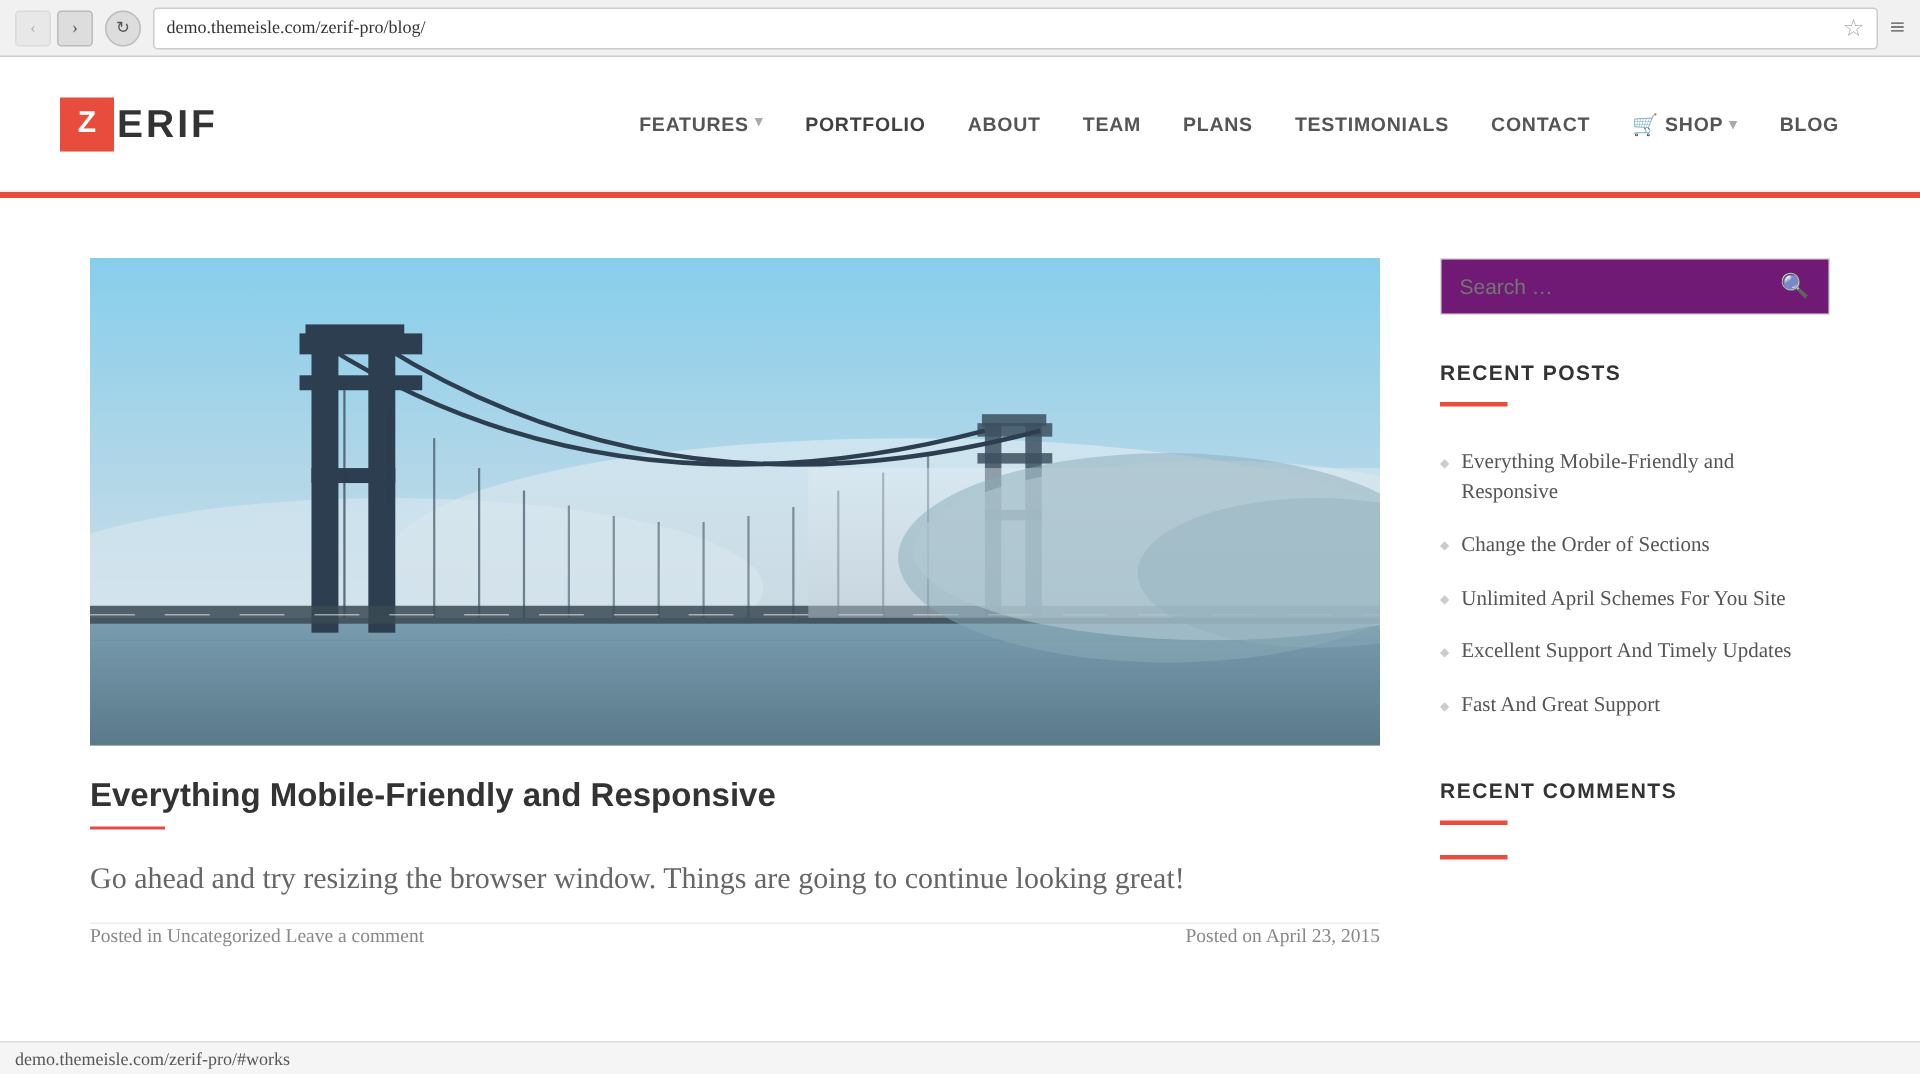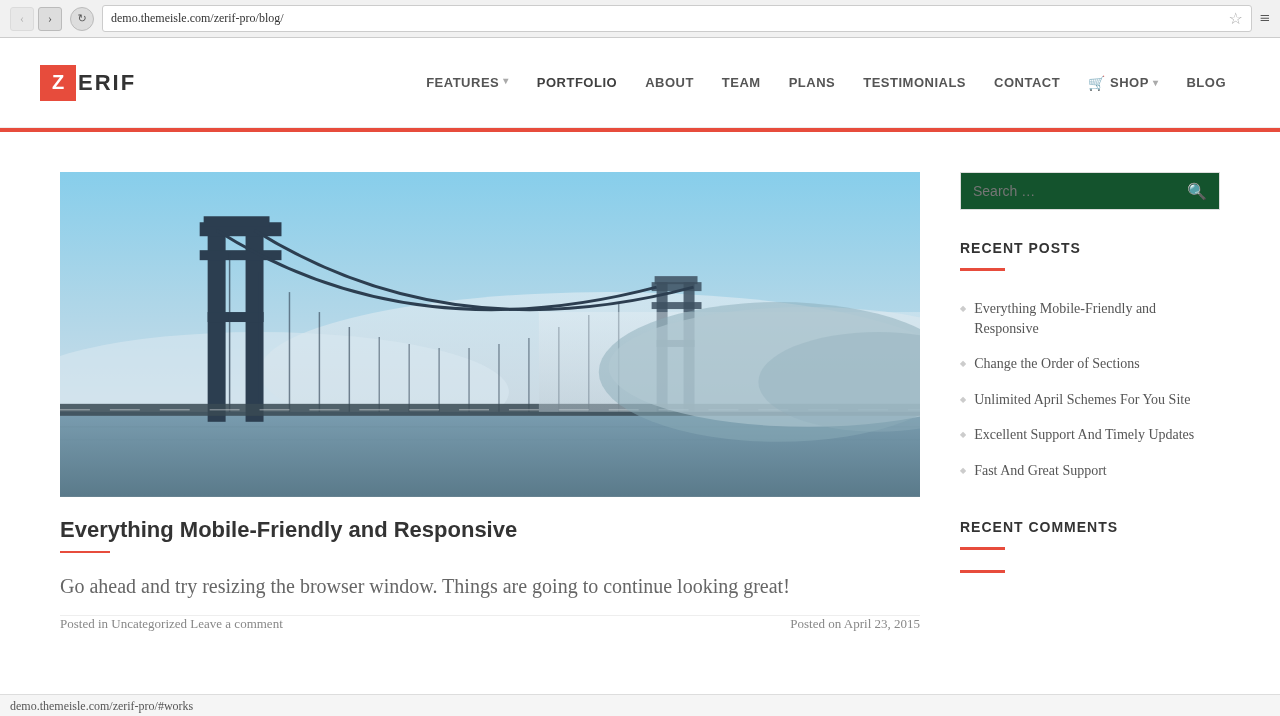--- a/index.html
+++ b/index.html
@@ -60,21 +60,21 @@
       height: 90px;
     }
     .logo-container { display: flex; align-items: center; }
     .logo-box {
       width: 36px; height: 36px;
       background: #e74c3c;
       display: flex; align-items: center; justify-content: center;
       margin-right: 2px;
     }
     .logo-z { color: #fff; font-size: 20px; font-weight: bold; font-family: sans-serif; }
-    .logo-text { font-size: 22px; font-weight: 600; color: #333; font-family: 'Arial', sans-serif; letter-spacing: 2px; }
+    .logo-text { font-size: 26px; font-weight: 600; color: #333; font-family: 'Arial', sans-serif; letter-spacing: 2px; }
 
     .main-nav { display: flex; align-items: center; gap: 0; }
     .nav-item {
       padding: 10px 14px;
       font-size: 13px;
       font-family: 'Arial', sans-serif;
       font-weight: 600;
       color: #555;
       cursor: pointer;
       text-transform: uppercase;
@@ -153,21 +153,21 @@
       flex-shrink: 0;
     }
 
     .search-widget {
       margin-bottom: 30px;
       position: relative;
     }
     .search-input-wrap {
       border: 1px solid #ddd;
       display: flex;
-      background: #14532d;
+      background: #701a75;
     }
     .search-field {
       flex: 1;
       border: none;
       outline: none;
       padding: 10px 12px;
       font-size: 14px;
       color: #999;
       background: transparent;
     }

